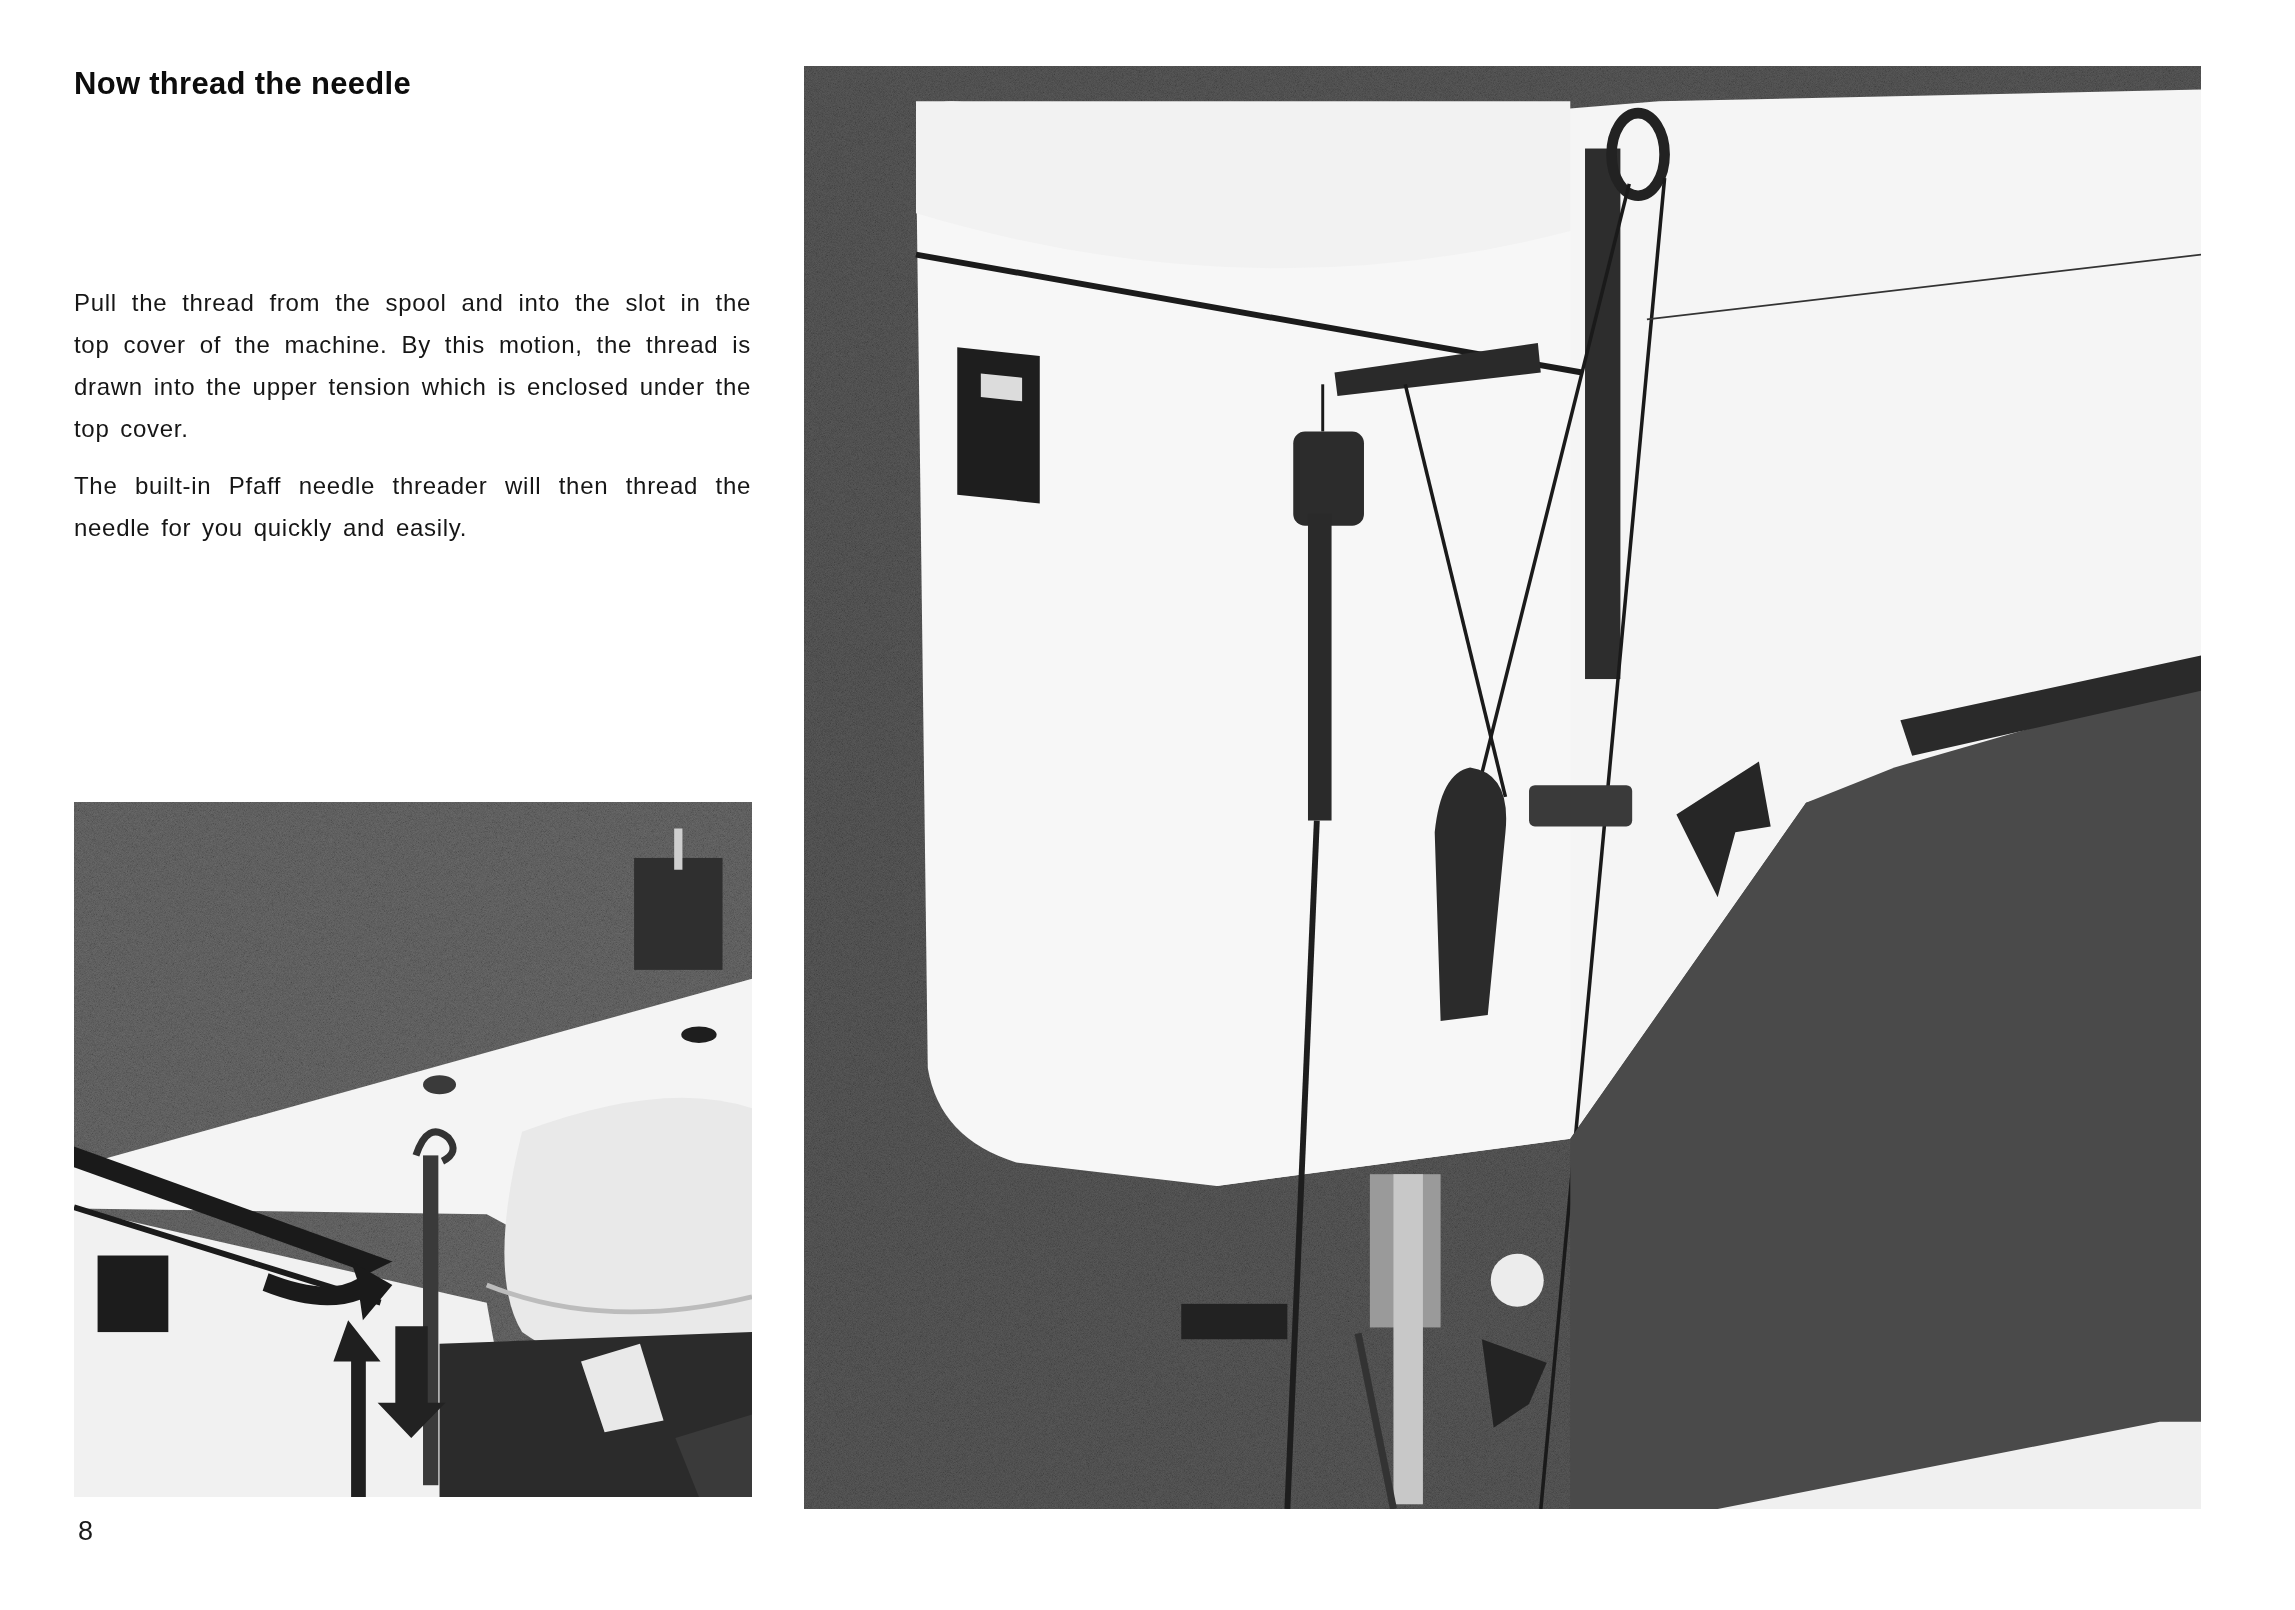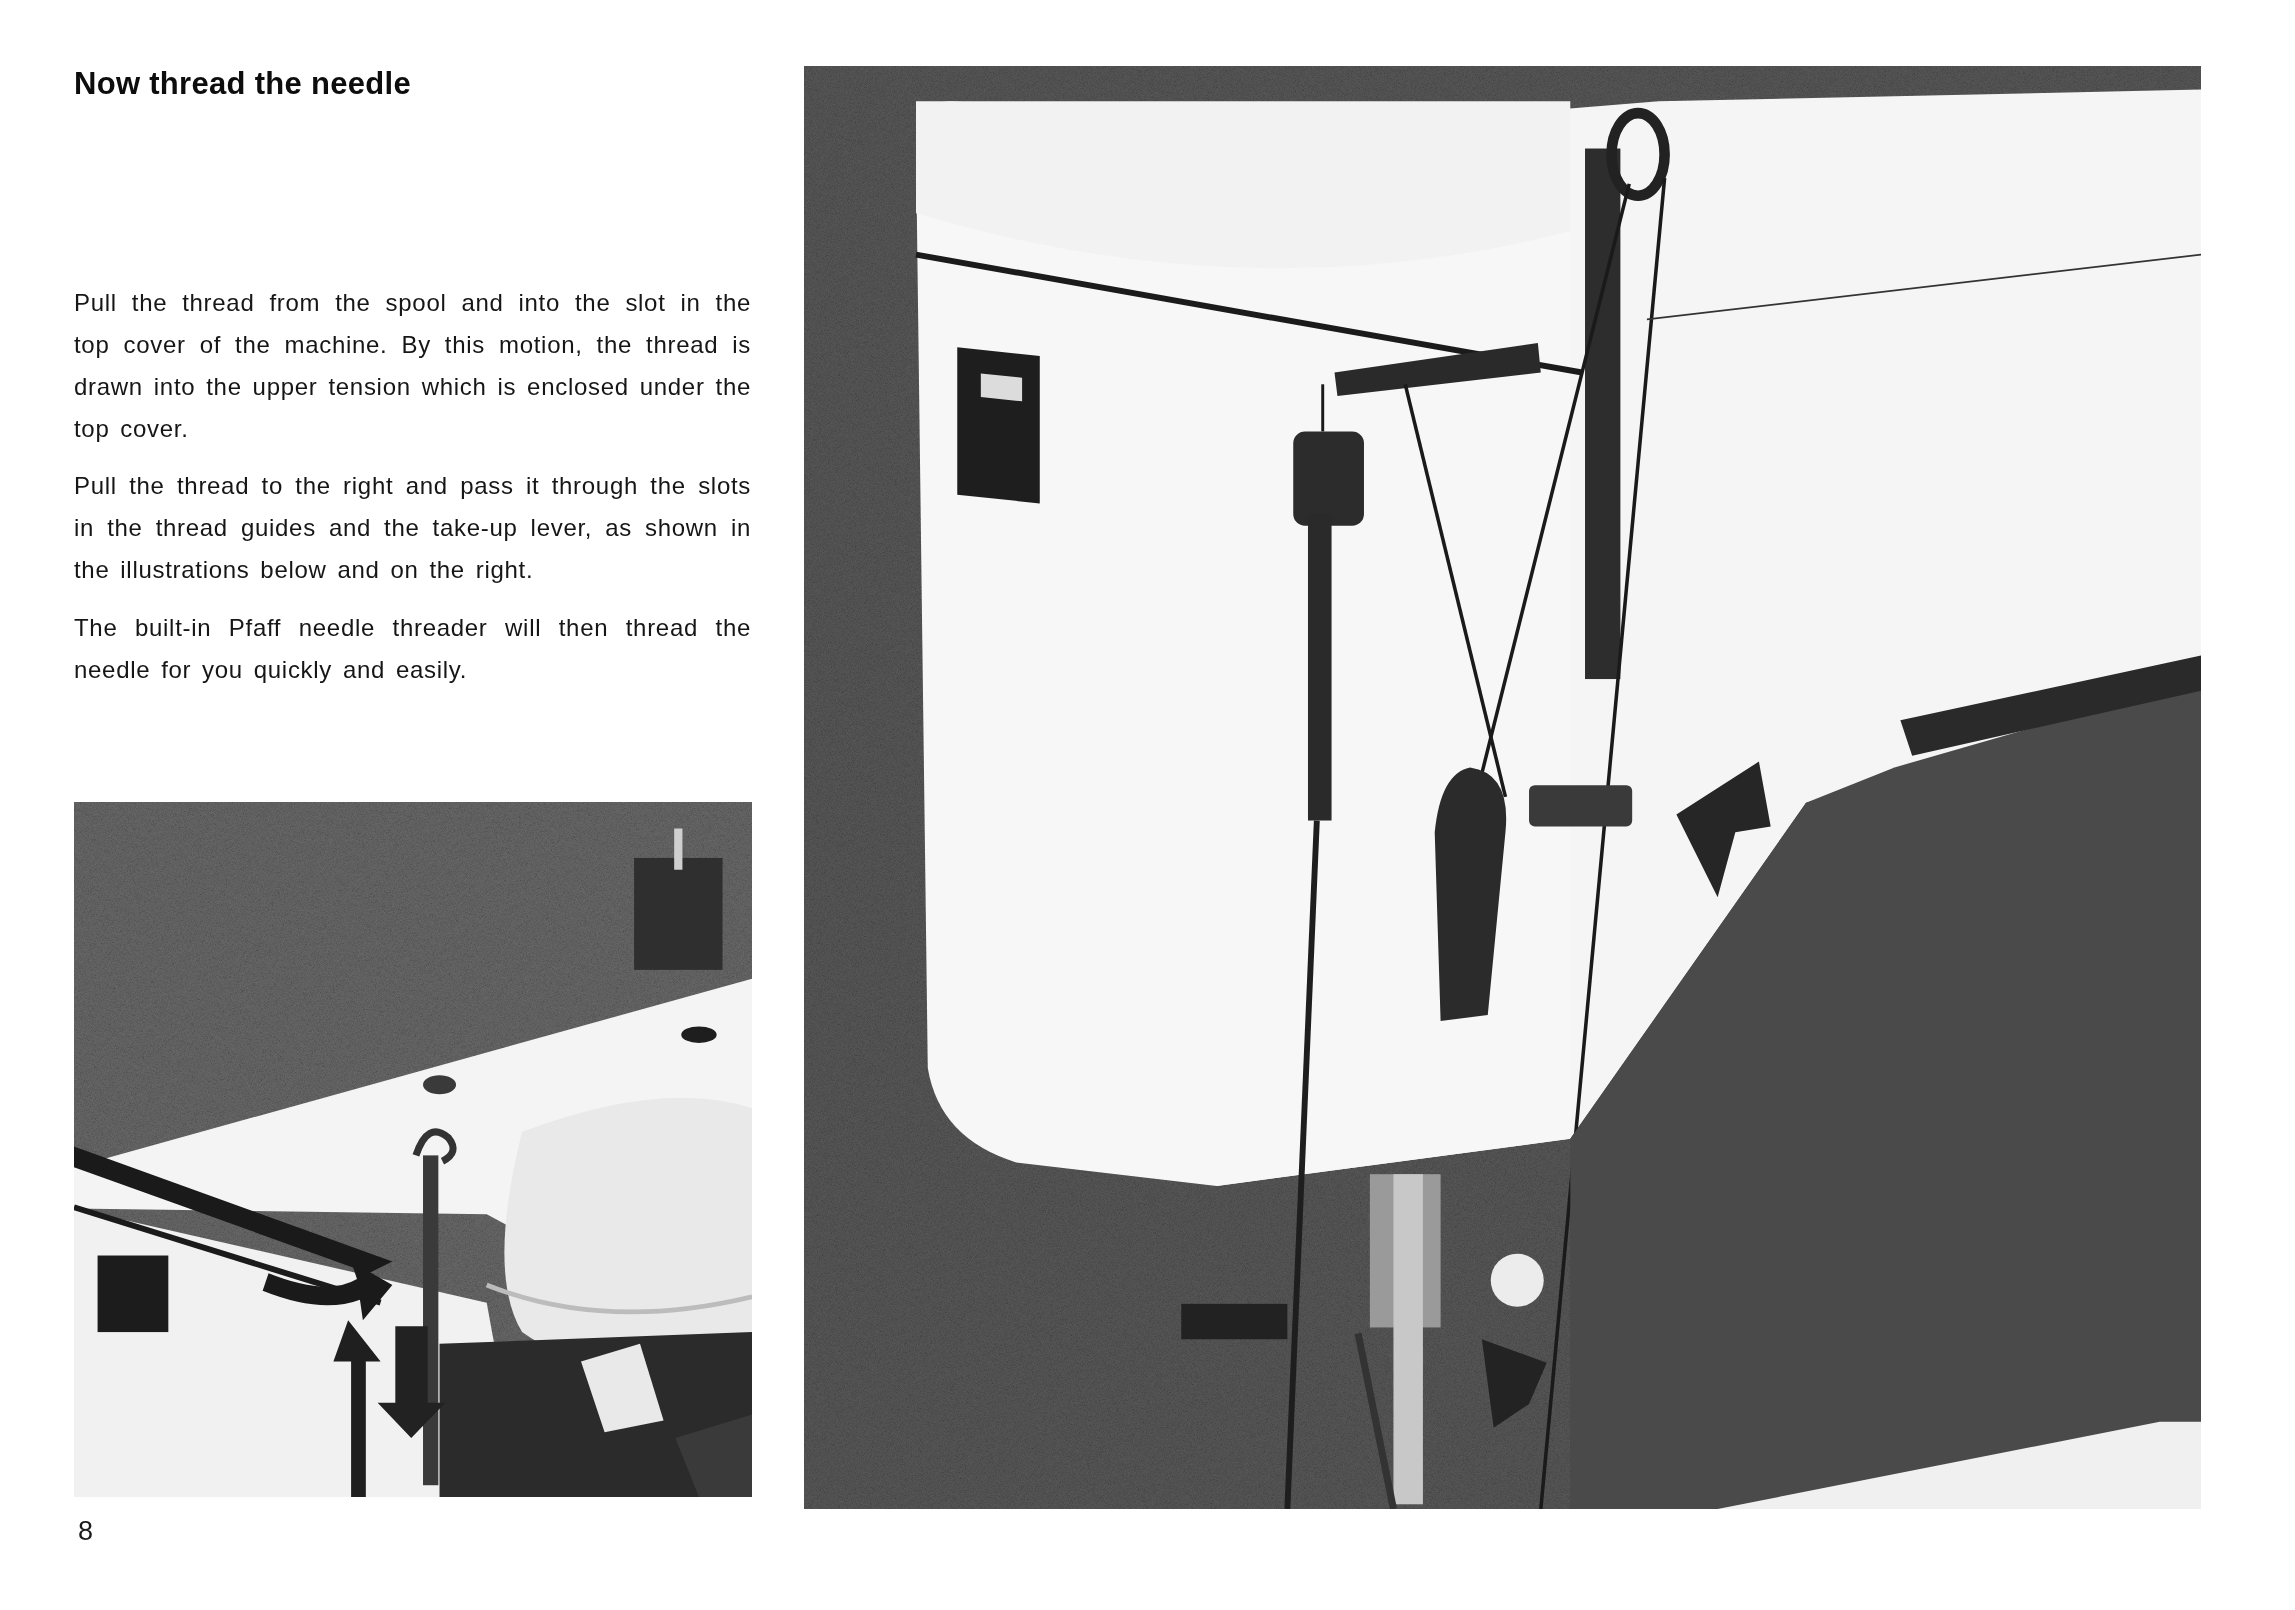--- a/index.html
+++ b/index.html
@@ -16,21 +16,20 @@
   .right-photo { left:804px; top:66px; width:1397px; height:1443px; }
   .page-num { position:absolute; left:78px; top:1516px; font-size:27px; color:#1a1a1a; }
 </style>
 </head>
 <body>
 
 <div class="title">Now thread the needle</div>
 
 <div class="body-col">
   <p class="para">Pull the thread from the spool and into the slot in the top cover of the machine. By this motion, the thread is drawn into the upper tension which is enclosed under the top cover.</p>
-  <p class="para">Pull the thread to the right and pass it through the slots in the thread guides and the take-up lever, as shown in the illustrations below and on the right.</p>
   <p class="para">The built-in Pfaff needle threader will then thread the needle for you quickly and easily.</p>
 </div>
 
 <div class="photo left-photo">
   <svg viewBox="0 0 1150 1180" preserveAspectRatio="none">
     <defs>
       <filter id="grain1">
           <feTurbulence type="fractalNoise" baseFrequency="0.9" numOctaves="2" result="n"></feTurbulence>
         <feColorMatrix type="saturate" values="0"></feColorMatrix>
           <feBlend in="SourceGraphic" mode="multiply"></feBlend>

